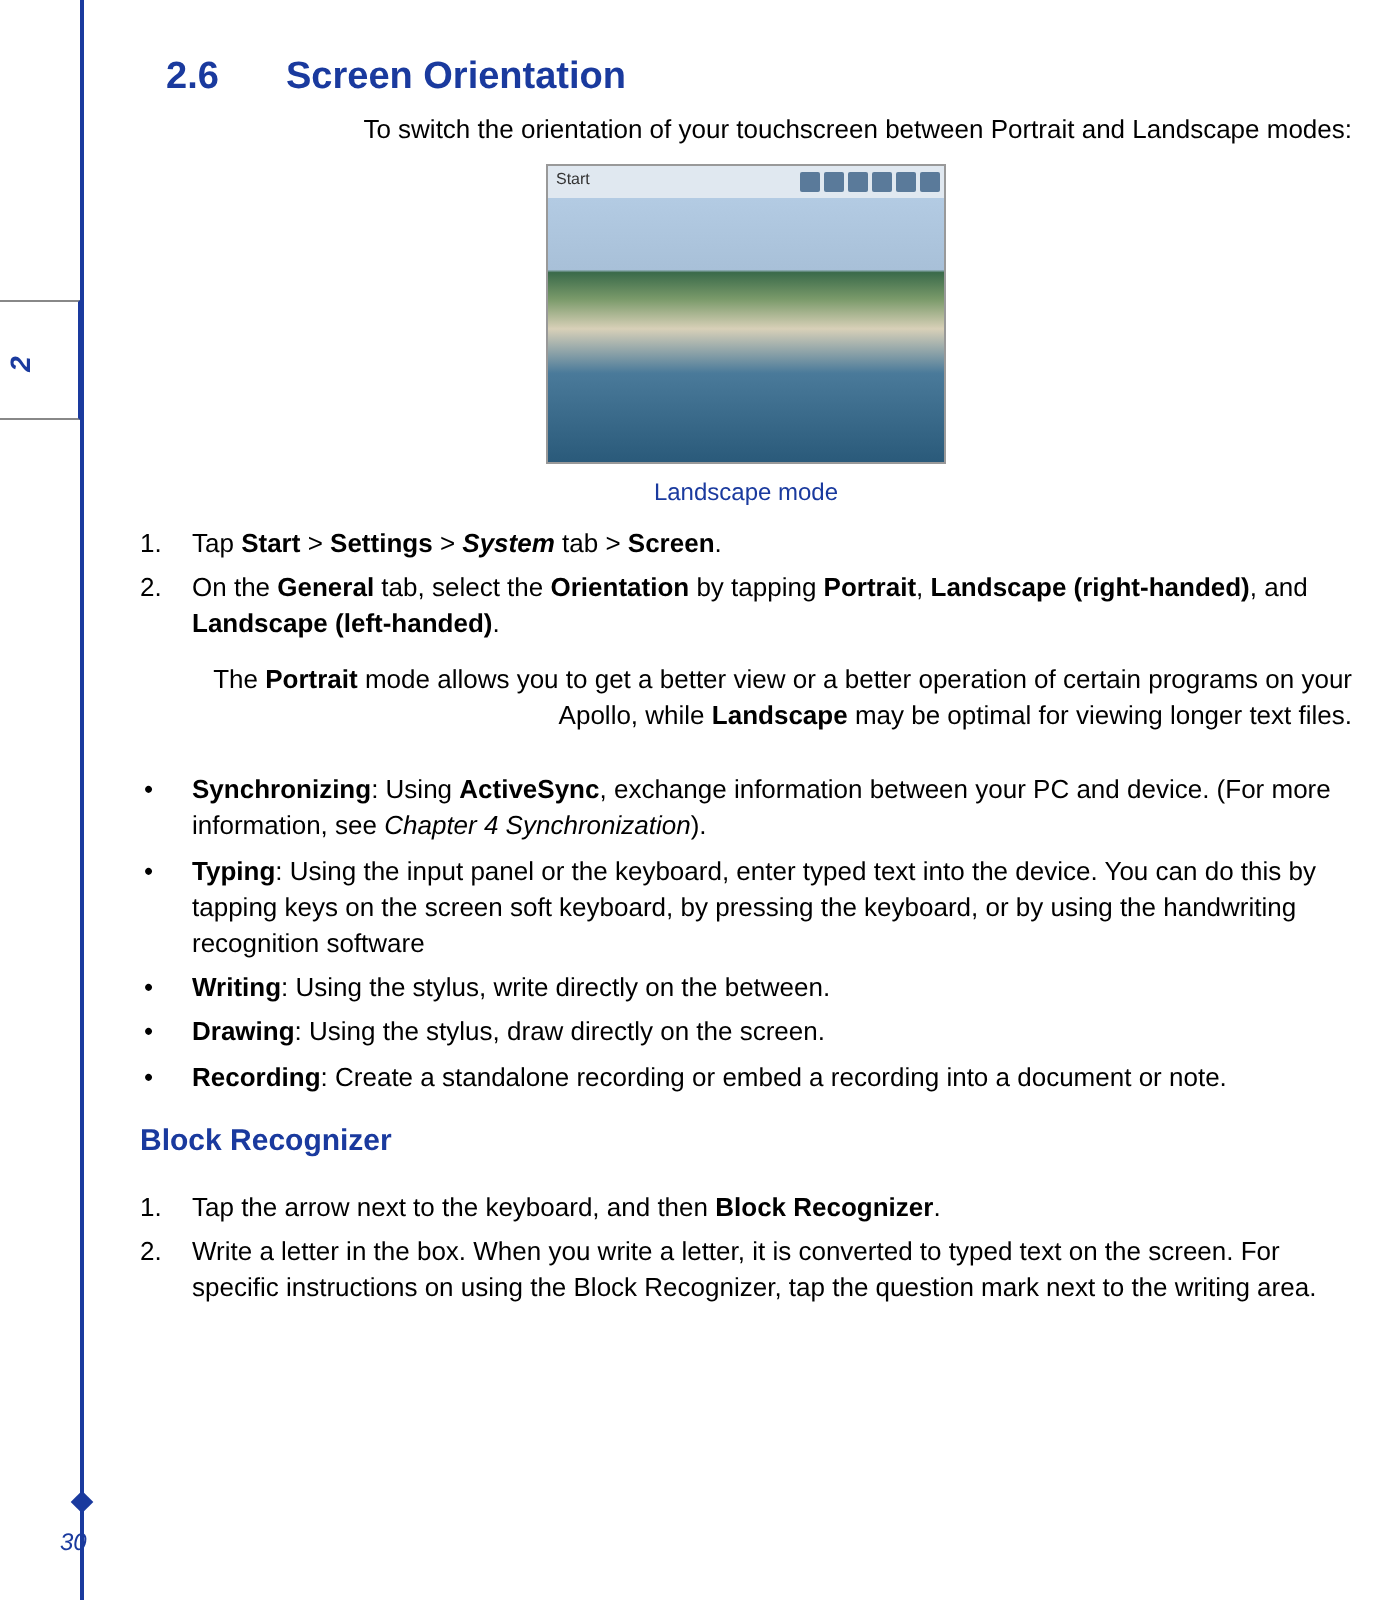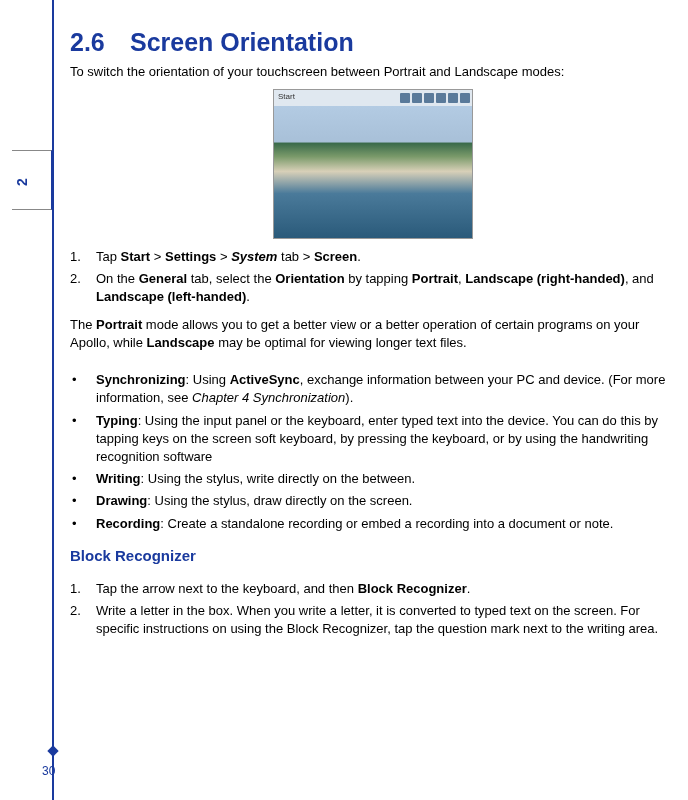--- a/index.html
+++ b/index.html
@@ -11,24 +11,25 @@
       width: 688px;
       height: 800px;
       font-family: Arial, Helvetica, sans-serif;
       font-size: 13px;
       color: #000;
       position: relative;
       background: #fff;
     }
     .left-margin {
       position: absolute;
-      left: 12px;
+      left: 0;
       top: 0;
       width: 48px;
       height: 100%;
+      font-style: italic;
     }
     .blue-vbar {
       position: absolute;
       left: 40px;
       top: 0;
       width: 2px;
       height: 100%;
       background: #1a3a9e;
     }
     .tab-marker {
@@ -67,39 +68,41 @@
       background: #1a3a9e;
       transform: rotate(45deg);
     }
     .content {
       margin-left: 70px;
       margin-right: 12px;
       padding-top: 28px;
     }
     .h2 {
       color: #1a3a9e;
-      font-size: 25px;
+      font-size: 19px;
       font-weight: bold;
       margin-bottom: 6px;
+      margin-left: 13px;
     }
     .h2 .secnum {
       display: inline-block;
       width: 60px;
     }
     .h3 {
       color: #1a3a9e;
       font-size: 15px;
       font-weight: bold;
       margin-top: 14px;
       margin-bottom: 4px;
     }
     .para {
       font-size: 13px;
       line-height: 1.35;
       margin-bottom: 4px;
+      text-align: right;
     }
     .caption {
       text-align: center;
       color: #1a3a9e;
       font-size: 12px;
       margin-top: 4px;
       margin-bottom: 10px;
     }
     .fig {
       text-align: center;
@@ -194,20 +197,21 @@
         <span class="mock-start">Start</span>
         <span class="mock-icon"></span>
         <span class="mock-icon"></span>
         <span class="mock-icon"></span>
         <span class="mock-icon"></span>
         <span class="mock-icon"></span>
         <span class="mock-icon"></span>
       </div>
     </div>
   </div>
+  <div class="caption">Landscape mode</div>
 
   <div class="ol">
     <div class="ol-item">
       <div class="num">1.</div>
       <div class="txt">
         <span>Tap </span><span class="bold">Start</span><span> &gt; </span><span class="bold">Settings</span><span> &gt; </span><span class="bolditalic">System</span><span> tab &gt; </span><span class="bold">Screen</span><span>.</span>
       </div>
     </div>
     <div class="ol-item">
       <div class="num">2.</div>

